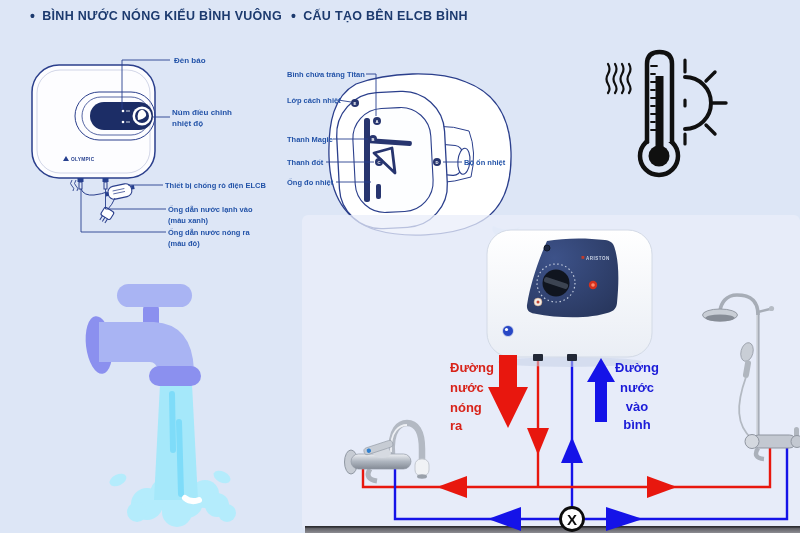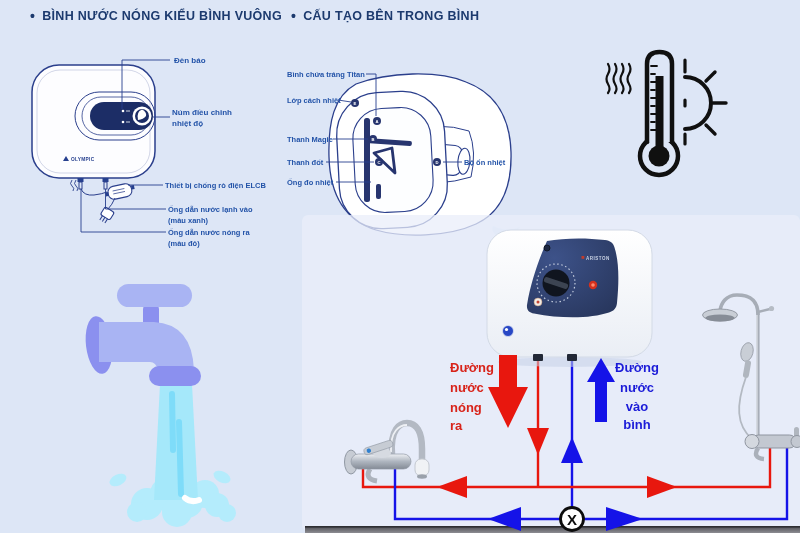--- a/index.html
+++ b/index.html
@@ -24,21 +24,21 @@
 <body>
 
 <div class="canvas">
 
   <div class="abs heading" style="left:30px;top:9px;">
     <span class="bullet">•</span>
     <span>BÌNH NƯỚC NÓNG KIỂU BÌNH VUÔNG</span>
   </div>
   <div class="abs heading" style="left:291px;top:9px;">
     <span class="bullet">•</span>
-    <span>CẤU TẠO BÊN TRONG BÌNH</span>
+    <span>CẤU TẠO BÊN ELCB BÌNH</span>
   </div>
 
   <svg class="abs" style="left:20px;top:45px;" width="252" height="225" viewBox="0 0 252 225">
     <g stroke="#2b3f8c" fill="none" stroke-width="1.5">
       <rect x="12" y="20" width="123" height="113" rx="27" fill="#fdfdff"></rect>
       <rect x="17" y="25" width="113" height="103" rx="23" stroke-width=".6" opacity=".35"></rect>
     </g>
     <g>
       <rect x="55" y="47" width="80" height="48" rx="24" fill="none" stroke="#2b3f8c" stroke-width="1"></rect>
       <rect x="62" y="52" width="68" height="38" rx="19" fill="none" stroke="#2b3f8c" stroke-width=".8"></rect>

